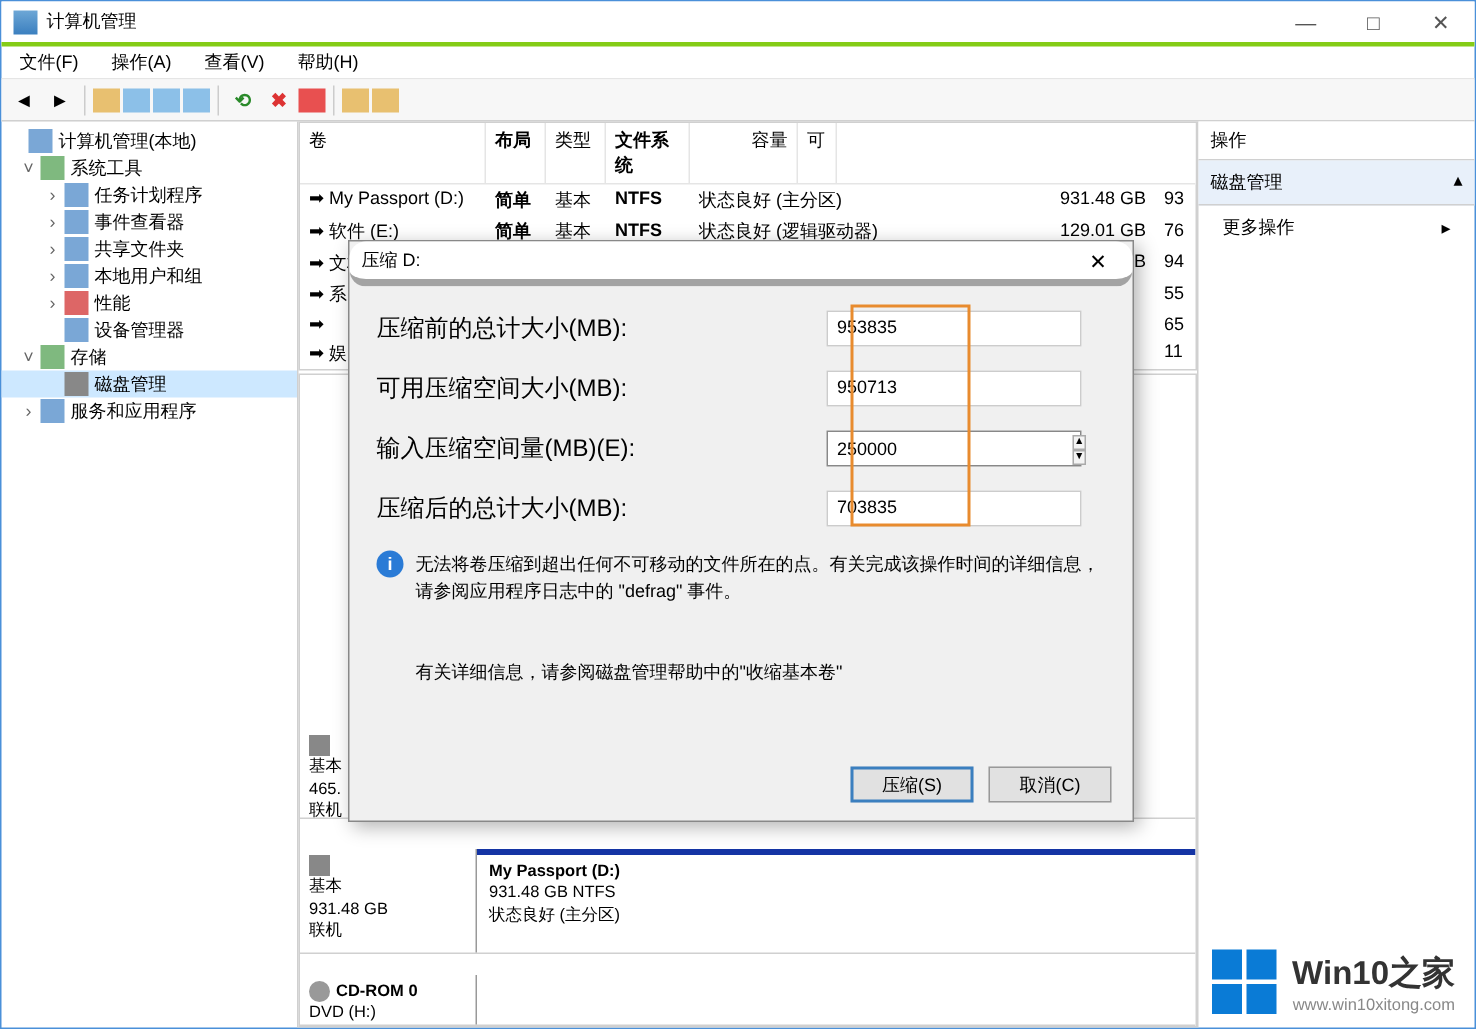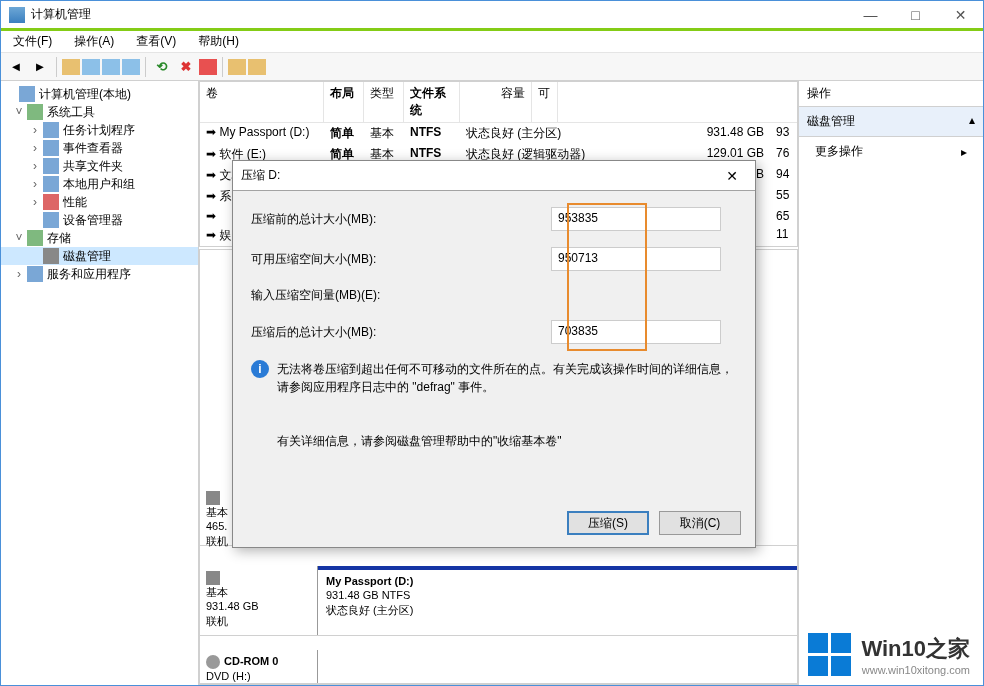--- a/index.html
+++ b/index.html
@@ -33,26 +33,26 @@
   .disk-info { width: 118px; border-right: 1px solid #999; padding: 4px 6px; font-size: 11px; line-height: 1.3; }
   .disk-info .di { width:14px; height:14px; background:#888; display:inline-block; vertical-align:middle; margin-right:4px;}
   .legend { height: 22px; border-top:1px solid #d0d0d0; display:flex; align-items:center; gap:10px; padding:0 8px; font-size:11px;}
   .actions { width: 184px; padding: 0; }
   .actions .hd { padding: 4px 8px; border-bottom: 1px solid #d0d0d0; font-size:12px; background:#fff;}
   .actions .sect { padding: 6px 8px; background: #e8f0fa; border-bottom: 1px solid #d0d0d0; display:flex; justify-content:space-between;}
   .actions .item { padding: 6px 16px; display:flex; justify-content:space-between; align-items:center;}
 
   
   .dialog { position: absolute; left: 232px; top: 160px; width: 524px; height: 388px; background: #f0f0f0; border: 1px solid #888; box-shadow: 3px 3px 12px rgba(0,0,0,.3); display:flex; flex-direction:column; }
-  .dlg-title { height: 30px; display:flex; align-items:center; padding: 0 8px; background:#fff; border-bottom:1px solid #a3a3a3;}
+  .dlg-title { height: 30px; display:flex; align-items:center; padding: 0 8px; background:#fff; border-bottom:5px solid #a3a3a3;border-radius:11px;}
   .dlg-title .t { flex:1; font-size:12px;}
   .dlg-title .x { width:30px; text-align:center; font-size:14px;}
   .dlg-body { flex:1; padding: 16px 18px 10px 18px; position:relative;}
   .fld { display:flex; align-items:center; margin-bottom: 16px; }
-  .fld label { width: 300px; font-size:12px;}
+  .fld label { width: 300px; font-size:16px;}
   .fld .ro { width: 170px; height:24px; border:1px solid #ccc; background:#fff; padding:3px 6px; font-size:12px;}
   .fld .inp { width: 170px; height:24px; border:1px solid #888; background:#fff; padding:2px 4px; font-size:12px; display:flex;}
   .fld .inp input { flex:1; border:none; outline:none; font-size:12px; padding:0 2px;}
   .fld .spin { width:16px; display:flex; flex-direction:column;}
   .fld .spin span { flex:1; border:1px solid #aaa; font-size:7px; text-align:center; line-height:8px; background:#f4f4f4;}
   .highlight-box { position:absolute; border:2px solid #e88b2e; pointer-events:none;}
   .info-row { display:flex; gap:8px; font-size:12px; margin: 6px 0 0 0; line-height:1.5;}
   .info-row .ii { width:18px; height:18px; border-radius:50%; background:#2a7bd6; color:#fff; font-weight:bold; text-align:center; font-size:12px; line-height:18px; flex-shrink:0;}
   .dlg-btns { height: 38px; display:flex; justify-content:flex-end; align-items:center; gap:10px; padding: 0 14px 10px 0;}
   .dlg-btns button { min-width:82px; height:24px; font-size:12px; background:#e1e1e1; border:1px solid #999;}
@@ -297,20 +297,27 @@
     <div class="fld">
       <label>压缩前的总计大小(MB):</label>
       <div class="ro">953835</div>
     </div>
     <div class="fld">
       <label>可用压缩空间大小(MB):</label>
       <div class="ro">950713</div>
     </div>
     <div class="fld">
       <label>输入压缩空间量(MB)(E):</label>
+      <div class="inp">
+        <input value="250000" style="">
+        <div class="spin">
+          <span>▲</span>
+          <span>▼</span>
+        </div>
+      </div>
     </div>
     <div class="fld">
       <label>压缩后的总计大小(MB):</label>
       <div class="ro">703835</div>
     </div>
     <div class="highlight-box" style="left:334px; top:12px; width:80px; height:148px;"></div>
     <div class="info-row">
       <span class="ii">i</span>
       <span>无法将卷压缩到超出任何不可移动的文件所在的点。有关完成该操作时间的详细信息，请参阅应用程序日志中的 "defrag" 事件。</span>
     </div>

